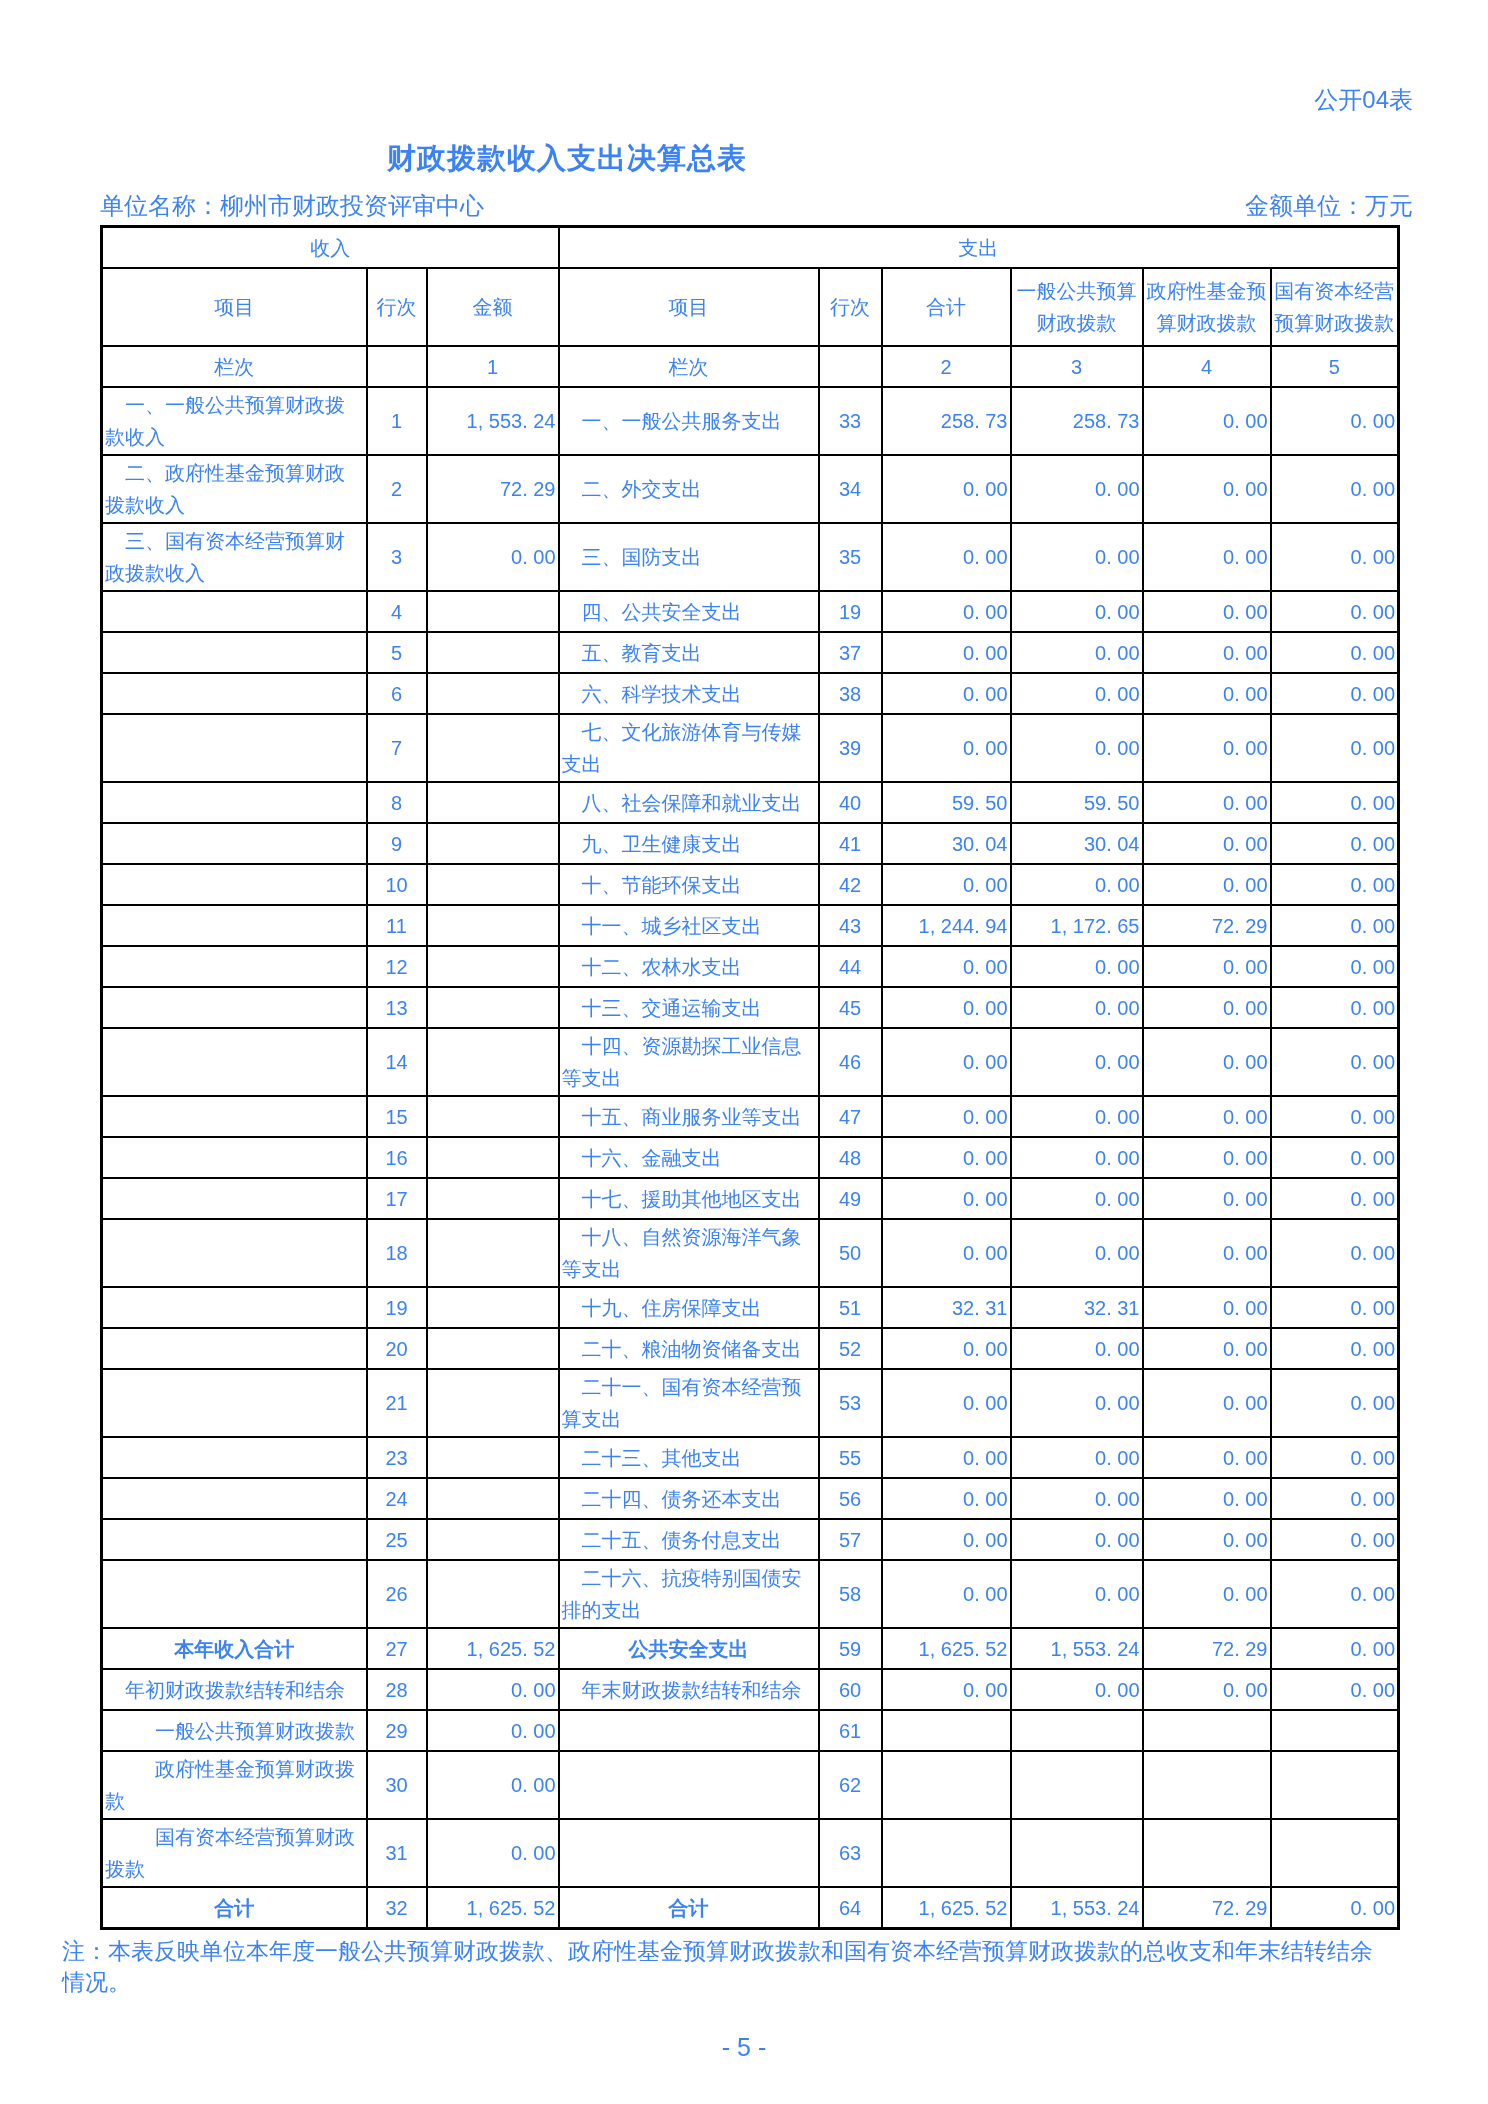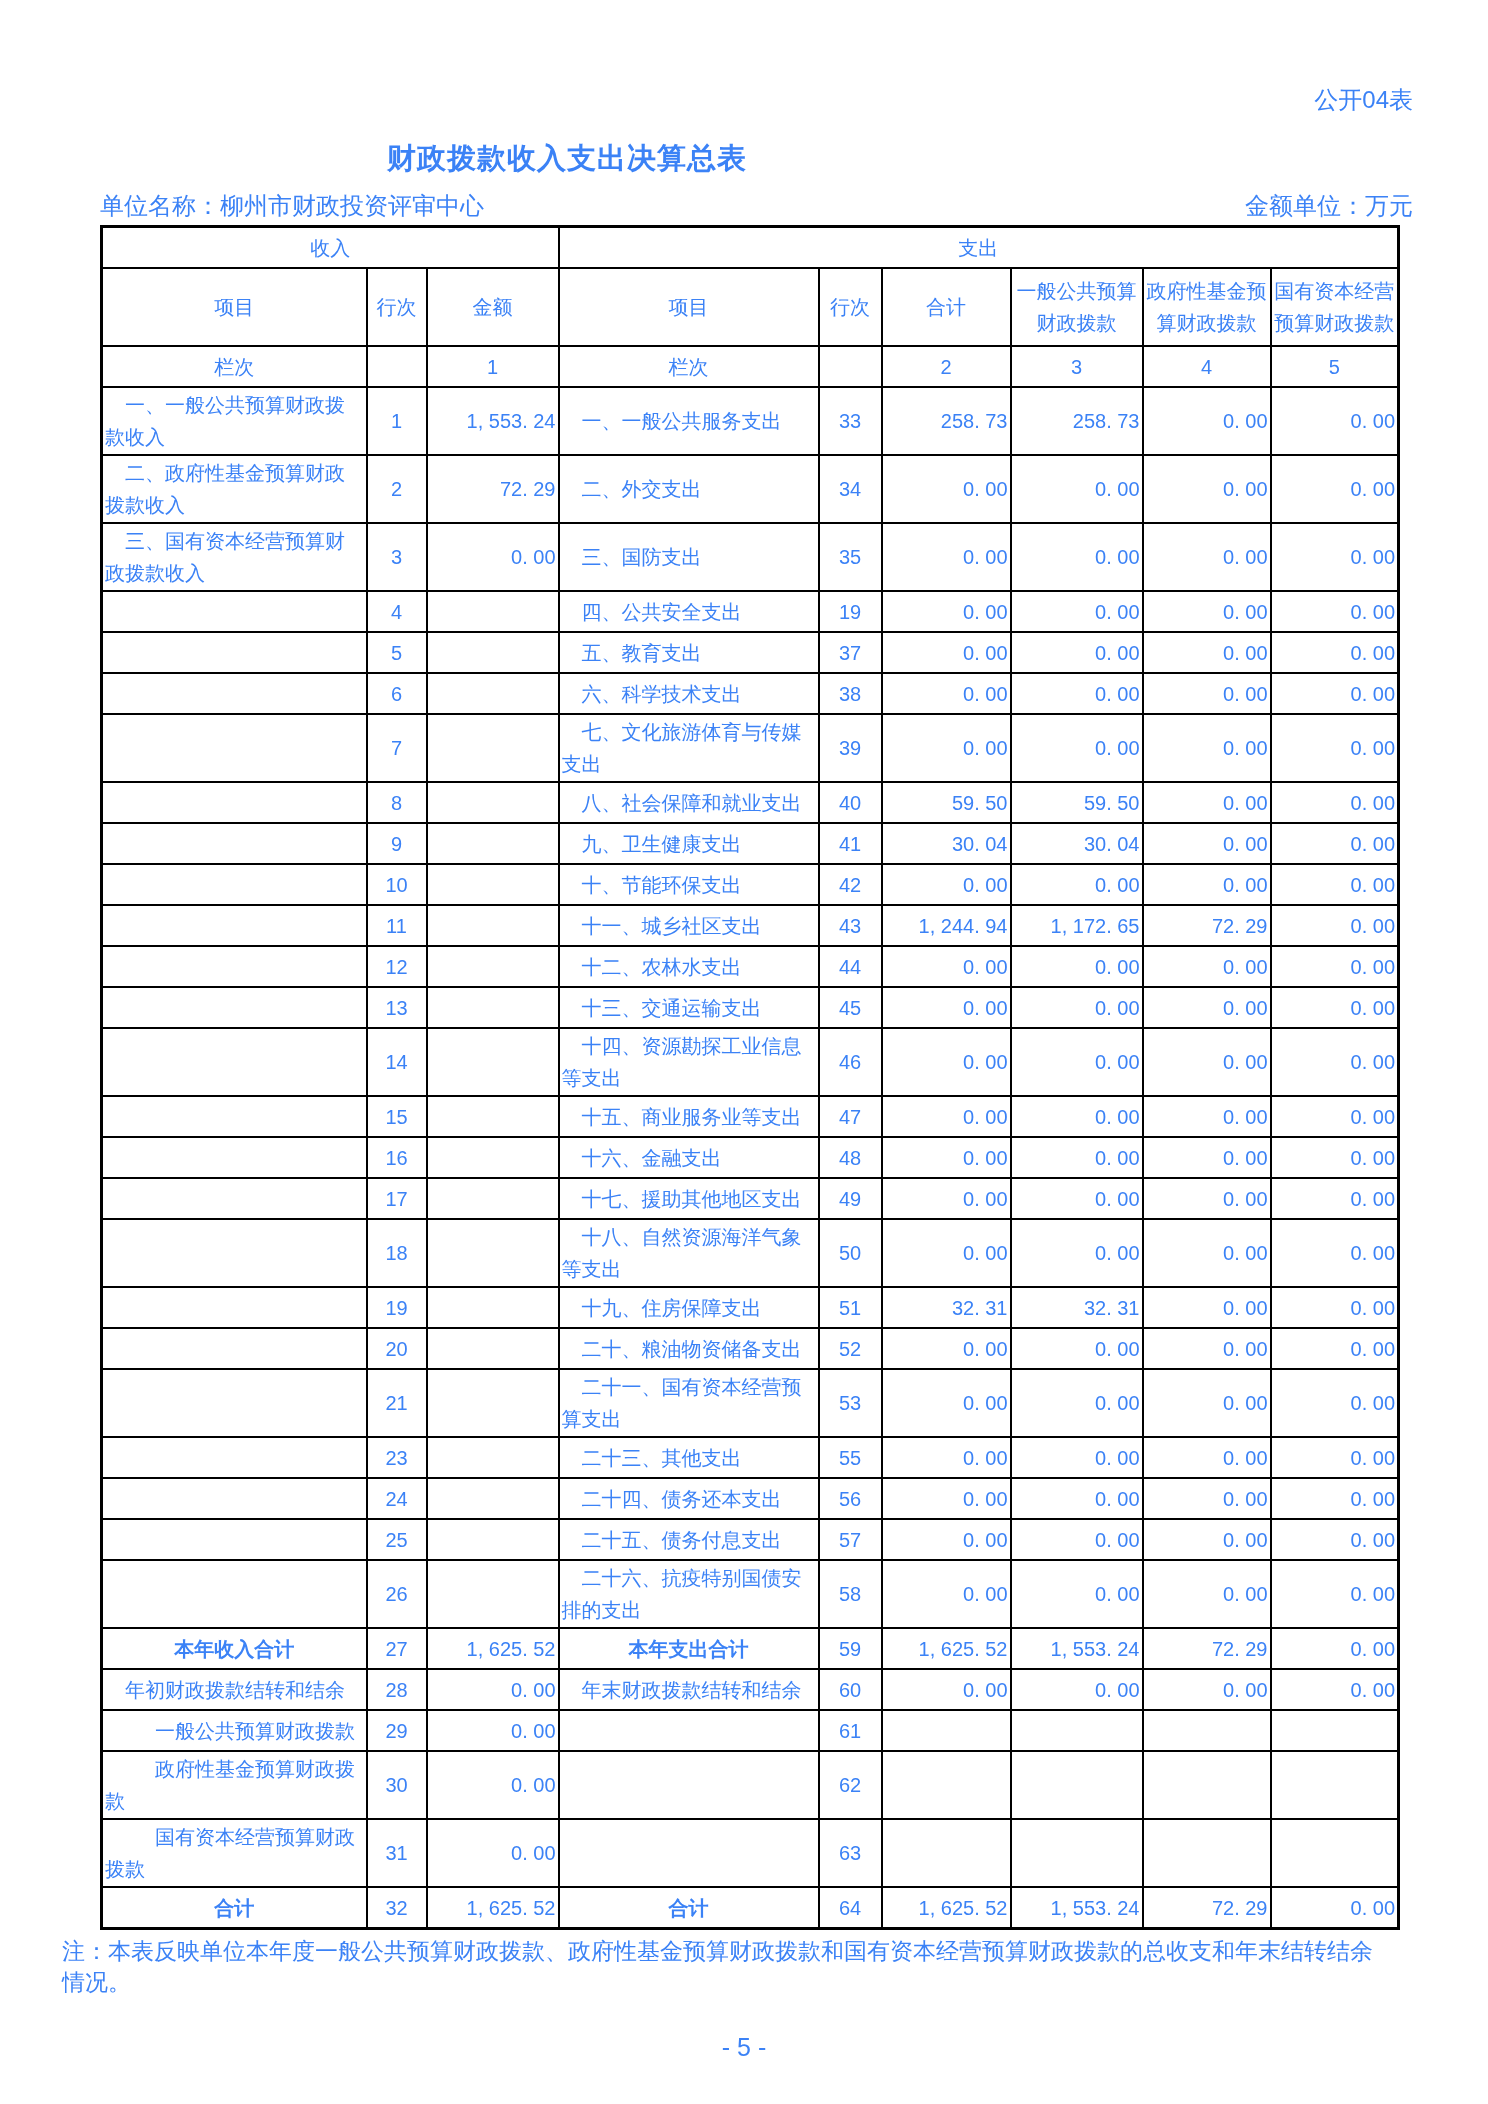--- a/index.html
+++ b/index.html
@@ -393,21 +393,21 @@
             <td class="line">58</td>
             <td class="amount">0. 00</td>
             <td class="amount">0. 00</td>
             <td class="amount">0. 00</td>
             <td class="amount">0. 00</td>
           </tr>
           <tr>
             <td class="label total">本年收入合计</td>
             <td class="line">27</td>
             <td class="amount">1, 625. 52</td>
-            <td class="label total">本年支出合计</td>
+            <td class="label total">公共安全支出</td>
             <td class="line">59</td>
             <td class="amount">1, 625. 52</td>
             <td class="amount">1, 553. 24</td>
             <td class="amount">72. 29</td>
             <td class="amount">0. 00</td>
           </tr>
           <tr>
             <td class="label">年初财政拨款结转和结余</td>
             <td class="line">28</td>
             <td class="amount">0. 00</td>

